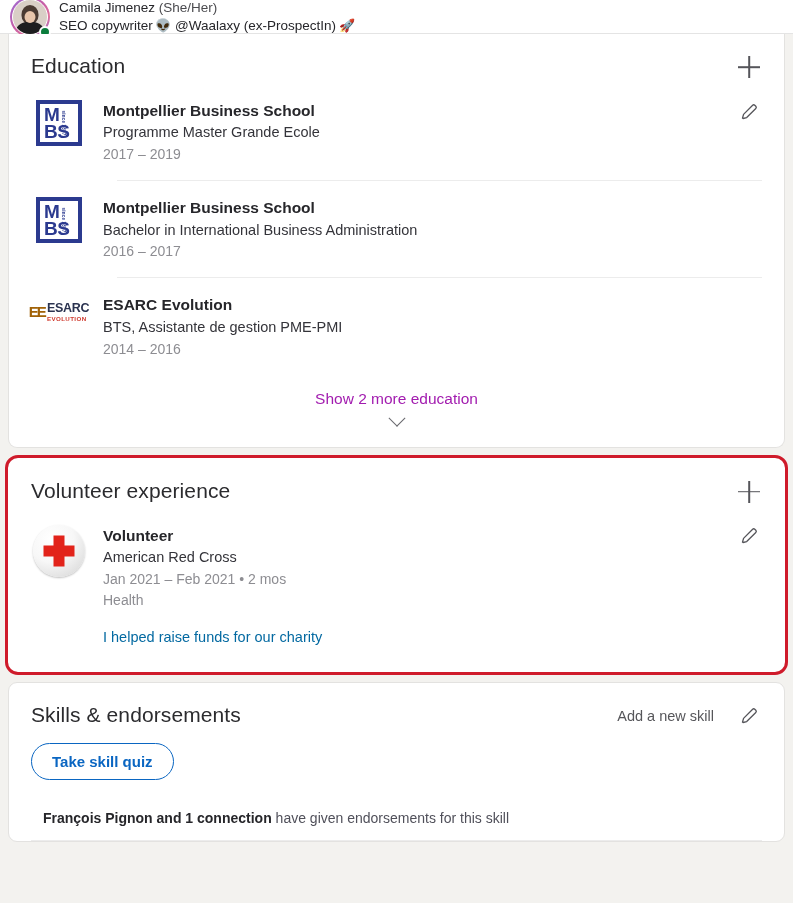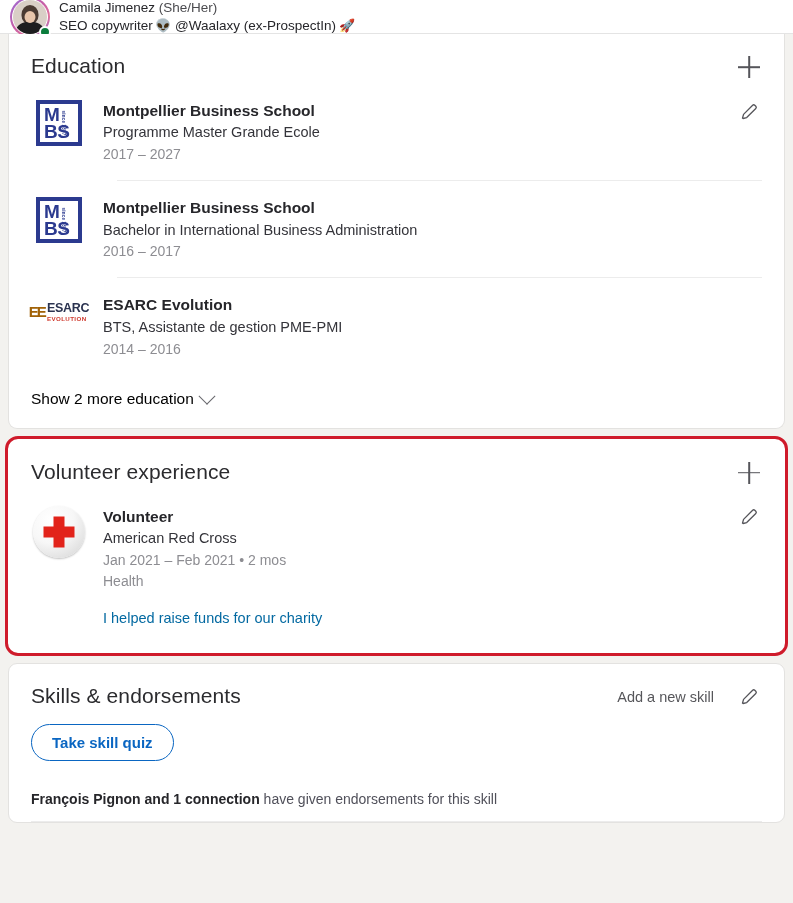--- a/index.html
+++ b/index.html
@@ -177,25 +177,26 @@
   }
   .entry-edit {
     position: absolute;
     right: 0;
     top: 14px;
   }
 
   .show-more {
     padding: 14px 22px 20px 22px;
     font-size: 15.5px;
-    color: #000000;
+    color: #a21caf;
     display: flex;
     align-items: center;
     gap: 7px;
     cursor: pointer;
+    flex-direction: column;
   }
   .chev {
     width: 12px; height: 12px;
     border-right: 1.8px solid #68686d;
     border-bottom: 1.8px solid #68686d;
     transform: rotate(45deg) translate(-2px,-2px);
   }
 
   
   .mbs {
@@ -302,21 +303,21 @@
     font-weight: bold;
   }
   .skill-name .count { font-weight: normal; color: #50505a; font-size: 13.5px; }
   .endorse {
     font-size: 14px;
     color: #50505a;
     margin-top: 12px;
     padding-bottom: 14px;
     border-bottom: 1px solid #ececec;
   }
-  .endorse b { color: #26262a; }
+  .endorse b { color: #26262a; margin-left: 12px; }
 </style>
 </head>
 <body>
 
 <div class="topbar">
   <div class="avatar-wrap">
     <div class="avatar-ring">
       <div class="avatar-photo">
         <div class="avatar-face"></div>
       </div>
@@ -355,21 +356,21 @@
         <div class="logo">
           <div class="mbs">
             <span class="m">M</span>
             <span class="bs">BS</span>
             <span class="since">since 1897</span>
           </div>
         </div>
         <div class="entry-body">
           <div class="entry-title">Montpellier Business School</div>
           <div class="entry-sub">Programme Master Grande Ecole</div>
-          <div class="entry-meta">2017 – 2027</div>
+          <div class="entry-meta">2017 – 2019</div>
         </div>
         <div class="icon-btn entry-edit pencil">
           <svg width="21" height="21" viewBox="0 0 24 24" fill="none">
             <path d="M4 19.5l1.2-4.2L15.6 4.9a1.7 1.7 0 0 1 2.4 0l1.2 1.2a1.7 1.7 0 0 1 0 2.4L8.8 18.9 4.6 20z" stroke="#55555a" stroke-width="1.5" stroke-linejoin="round"></path>
           </svg>
         </div>
       </div>
 
       <div class="entry">
         <div class="logo">

